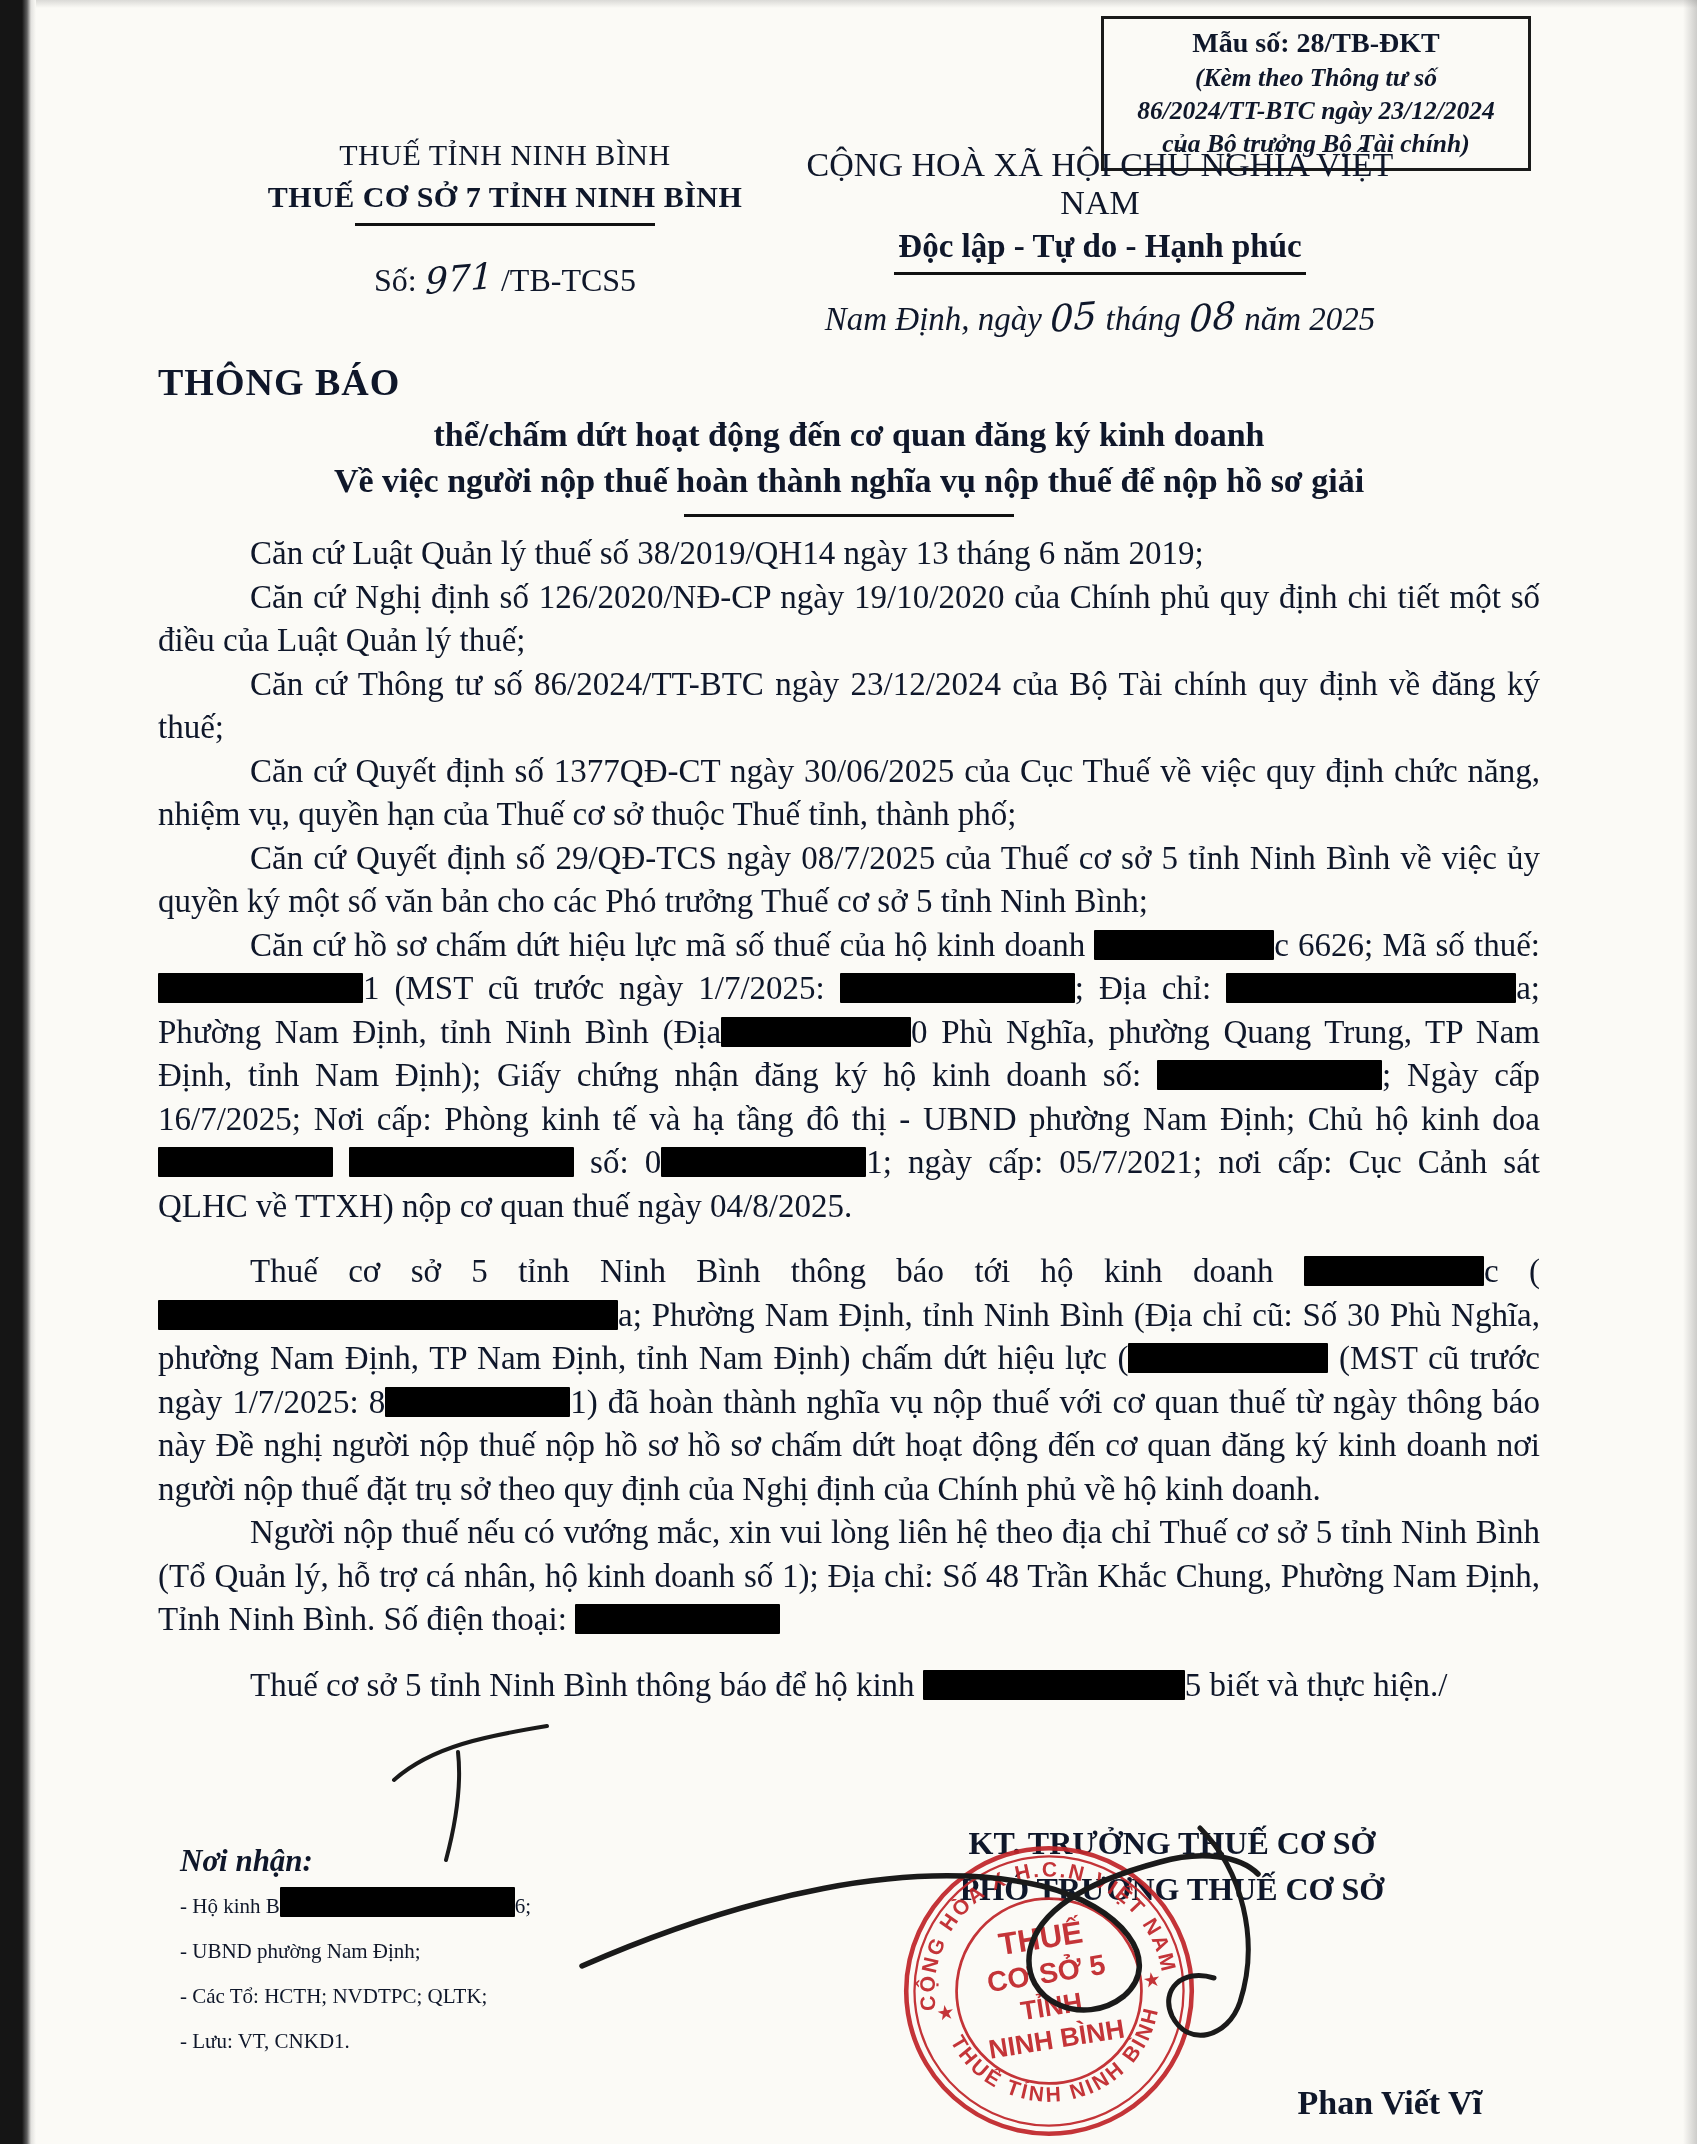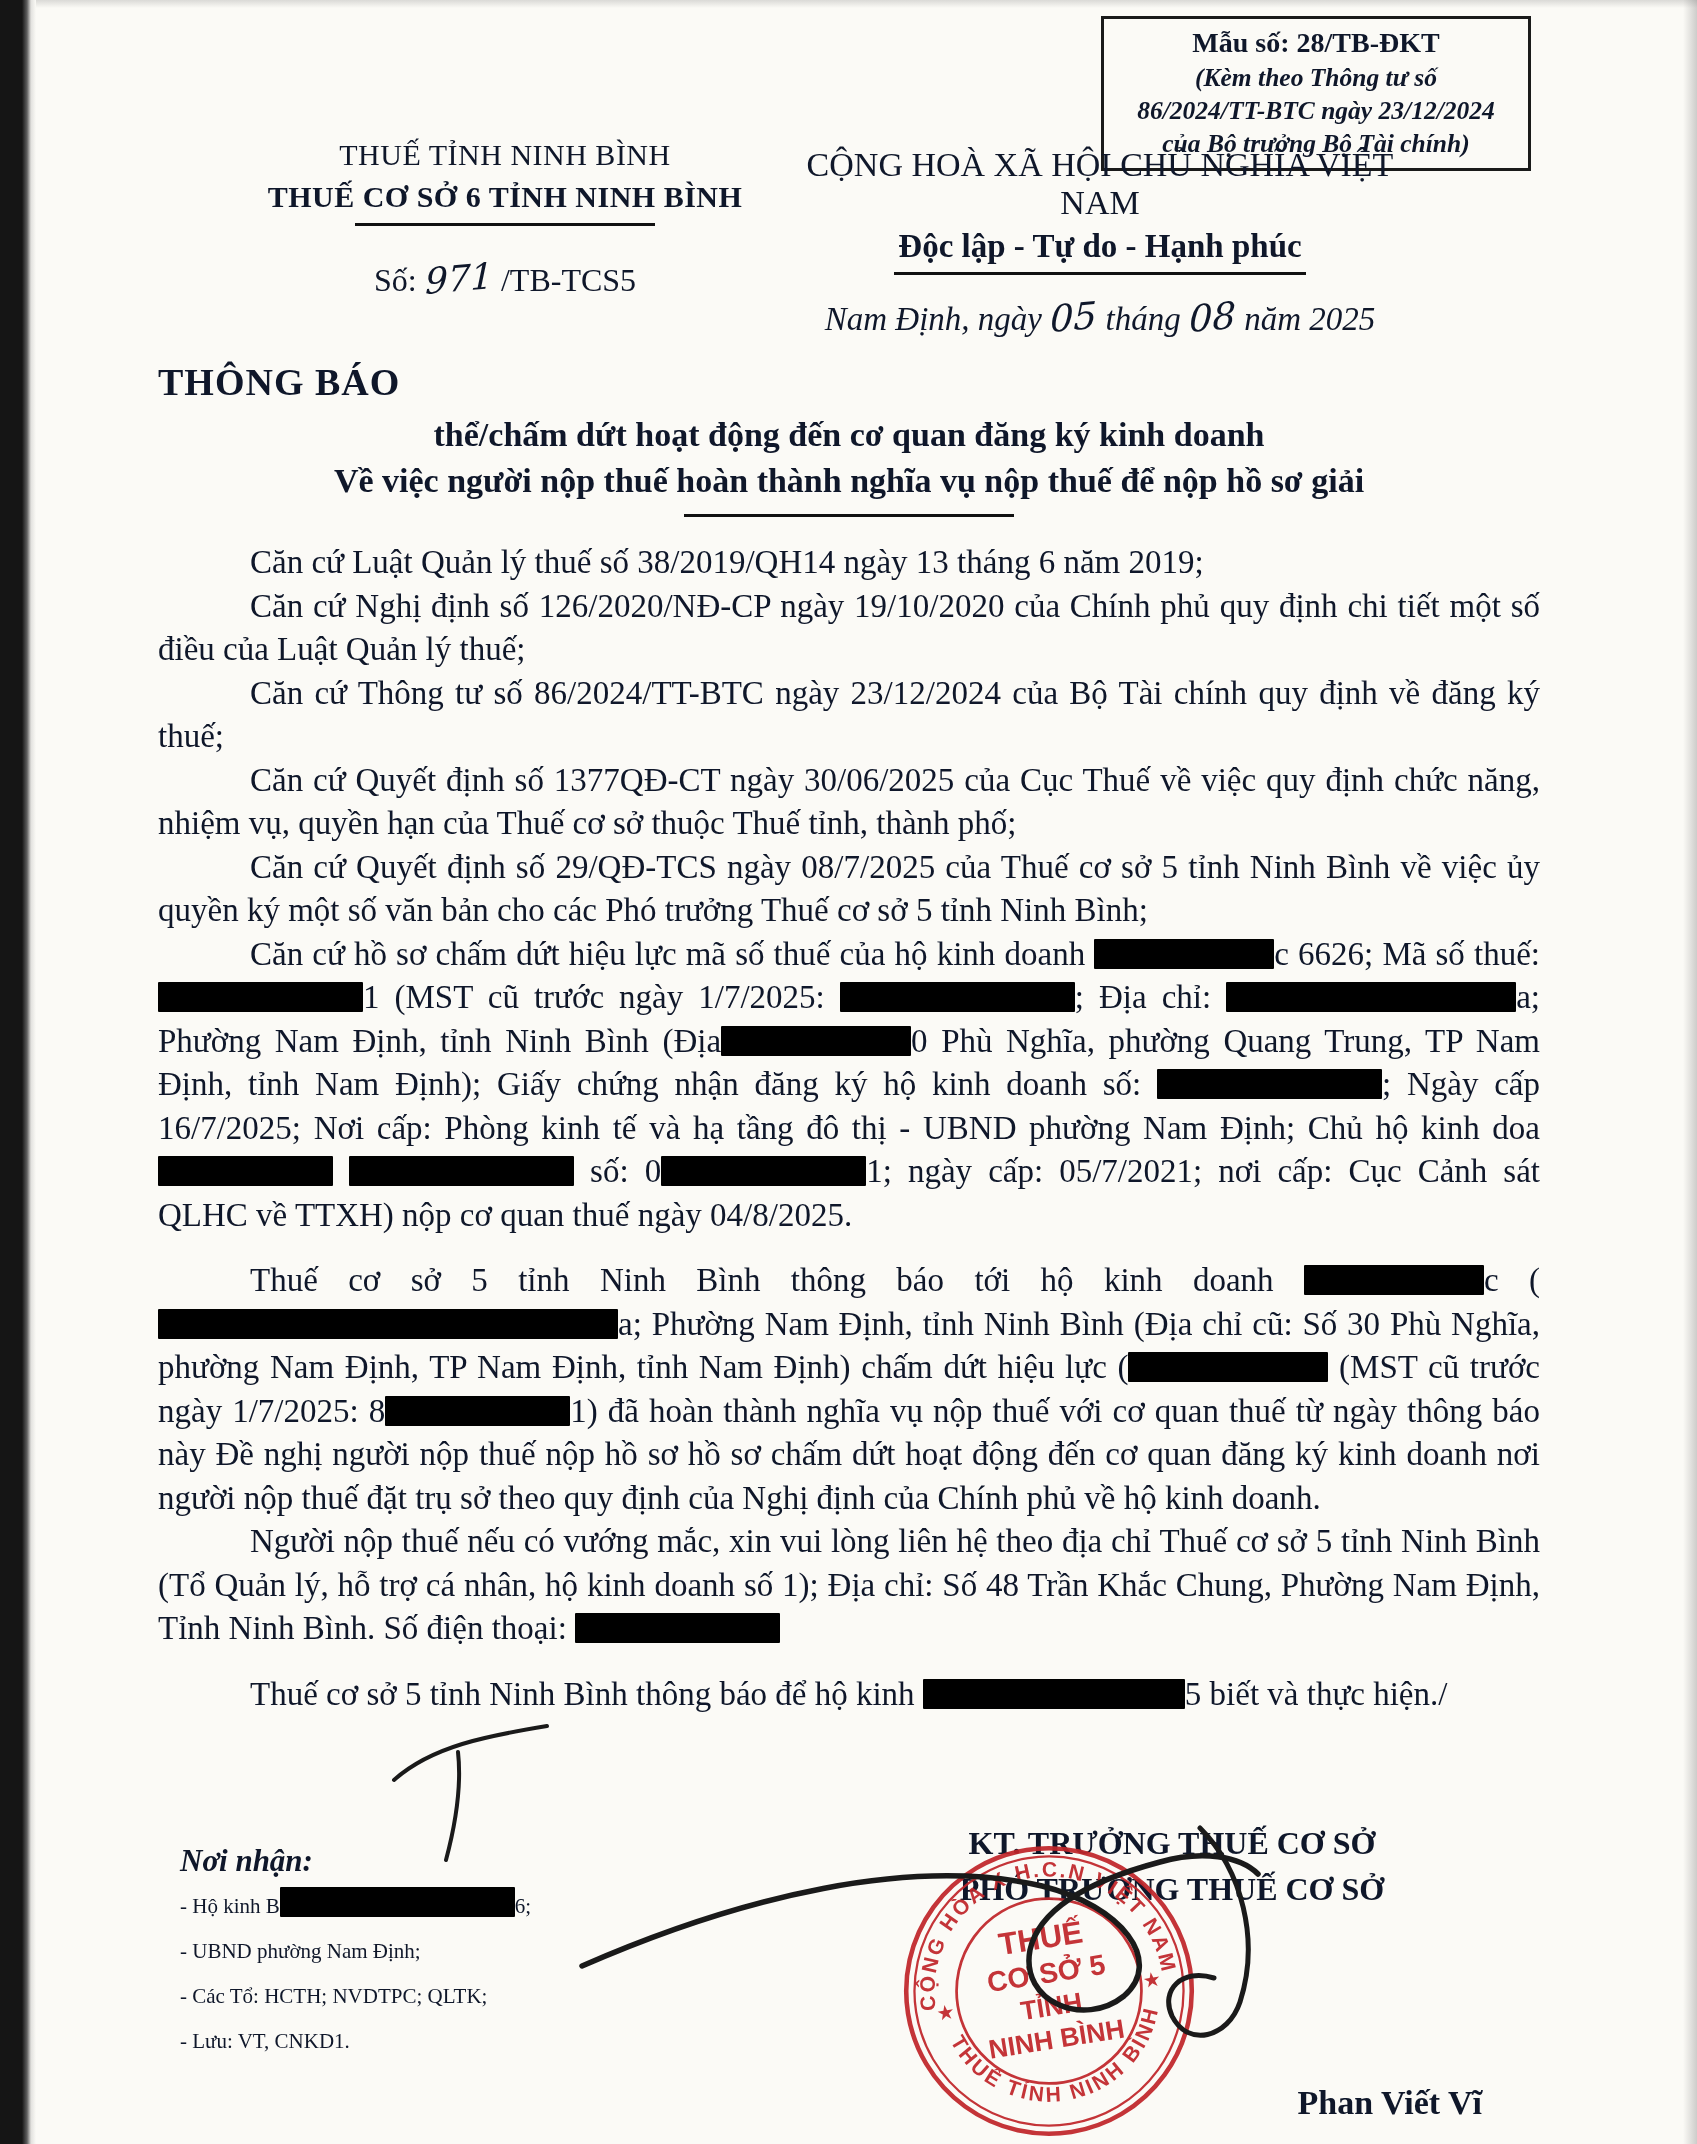--- a/index.html
+++ b/index.html
@@ -28,21 +28,21 @@
         border-bottom:3px solid #111;padding:0 4px 7px;}
   .date-line{margin-top:26px;font-style:italic;font-size:33px;}
 
   .hand{display:inline-block;font-family:"DejaVu Serif",serif;font-style:italic;
         transform:rotate(-5deg) skewX(-6deg);font-size:1.12em;line-height:0;}
 
   .content{position:absolute;left:158px;top:360px;width:1382px;}
   .title1{text-align:left;font-weight:bold;font-size:38px;letter-spacing:1px;}
   .title2{text-align:center;font-weight:bold;font-size:34px;line-height:46px;margin-top:8px;}
   .title-rule{width:330px;border-top:3.5px solid #111;margin:10px auto 0;}
-  .bodytxt{margin-top:24px;}
+  .bodytxt{margin-top:15px;}
   .para{font-size:33px;line-height:43.5px;text-align:justify;text-indent:92px;margin:0;}
   .para.gap{margin-top:22px;}
   .redact{display:inline-block;height:30px;background:#000;vertical-align:-4px;border-radius:1px;}
 
   .recipients{position:absolute;left:180px;top:1838px;}
   .recip-label{font-weight:bold;font-style:italic;font-size:31px;line-height:46px;}
   .recip-line{font-size:21px;line-height:45px;}
 
   .sign-block{position:absolute;left:862px;top:1820px;width:620px;text-align:center;
         font-weight:bold;font-size:32px;line-height:46px;}
@@ -66,21 +66,21 @@
 
   <div class="form-box">
     <div class="l1">Mẫu số: 28/TB-ĐKT</div>
     <div class="li">(Kèm theo Thông tư số</div>
     <div class="li">86/2024/TT-BTC ngày 23/12/2024</div>
     <div class="li">của Bộ trưởng Bộ Tài chính)</div>
   </div>
 
   <div class="org">
     <div class="org1">THUẾ TỈNH NINH BÌNH</div>
-    <div class="org2">THUẾ CƠ SỞ 6 TỈNH NINH BÌNH</div>
+    <div class="org2">THUẾ CƠ SỞ 7 TỈNH NINH BÌNH</div>
     <div class="org-rule"></div>
     <div class="doc-no">
       <span>Số:</span>
       <span class="hand">971</span>
       <span>/TB-TCS5</span>
     </div>
   </div>
 
   <div class="nat">
     <div class="nat1">CỘNG HOÀ XÃ HỘI CHỦ NGHĨA VIỆT NAM</div>

